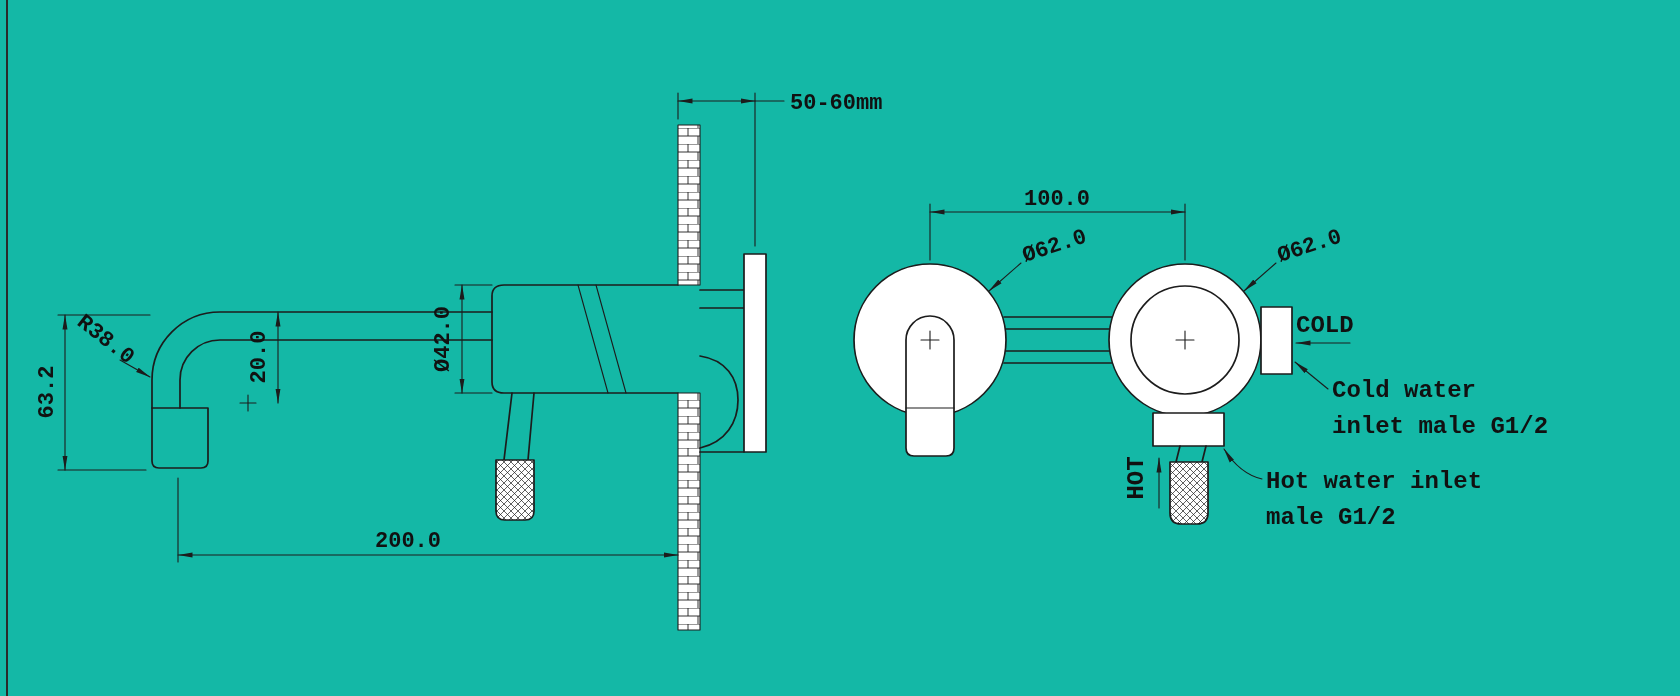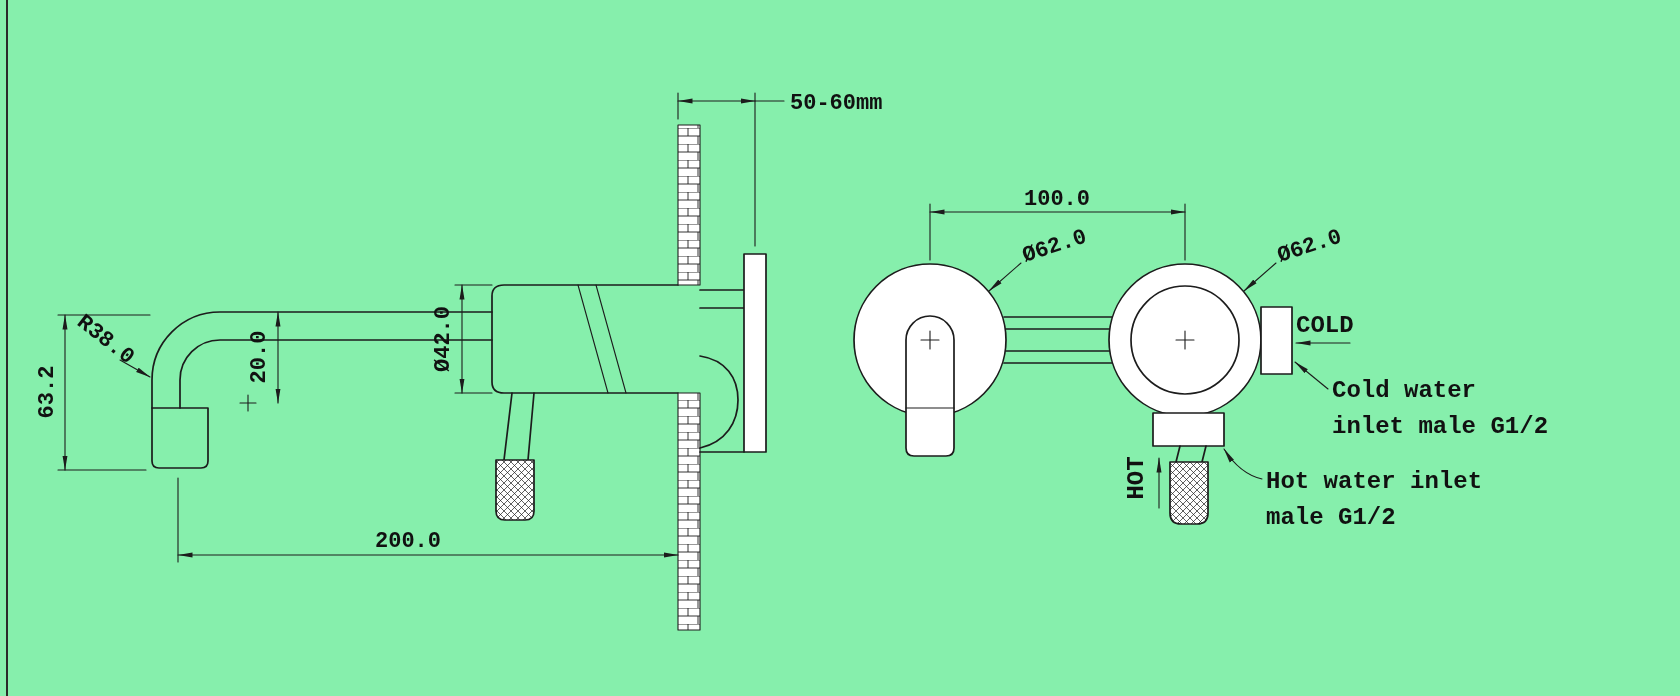--- a/index.html
+++ b/index.html
@@ -1,16 +1,16 @@
 <!DOCTYPE html>
 <html><head>
 <meta charset="utf-8">
 <style>
   html,body{margin:0;padding:0;background:#ffffff}
-  .stage{position:relative;width:1680px;height:696px;background:#86efac;overflow:hidden;
+  .stage{position:relative;width:1680px;height:696px;background:#14b8a6;overflow:hidden;
          font-family:"Liberation Mono",monospace}
   svg{display:block}
   .s17{stroke:#1c1c1c;stroke-width:1.7;stroke-linecap:round;stroke-linejoin:round}
   .s11{stroke:#1c1c1c;stroke-width:1.1;stroke-linecap:round;stroke-linejoin:round}
   .dim-text{font:bold 22px "Liberation Mono",monospace;fill:#111111}
   .note-text{font:bold 24px "Liberation Mono",monospace;fill:#111111}
   .flow-text{font:bold 24px "Liberation Mono",monospace;fill:#111111}
 </style>
 </head>
 <body>

